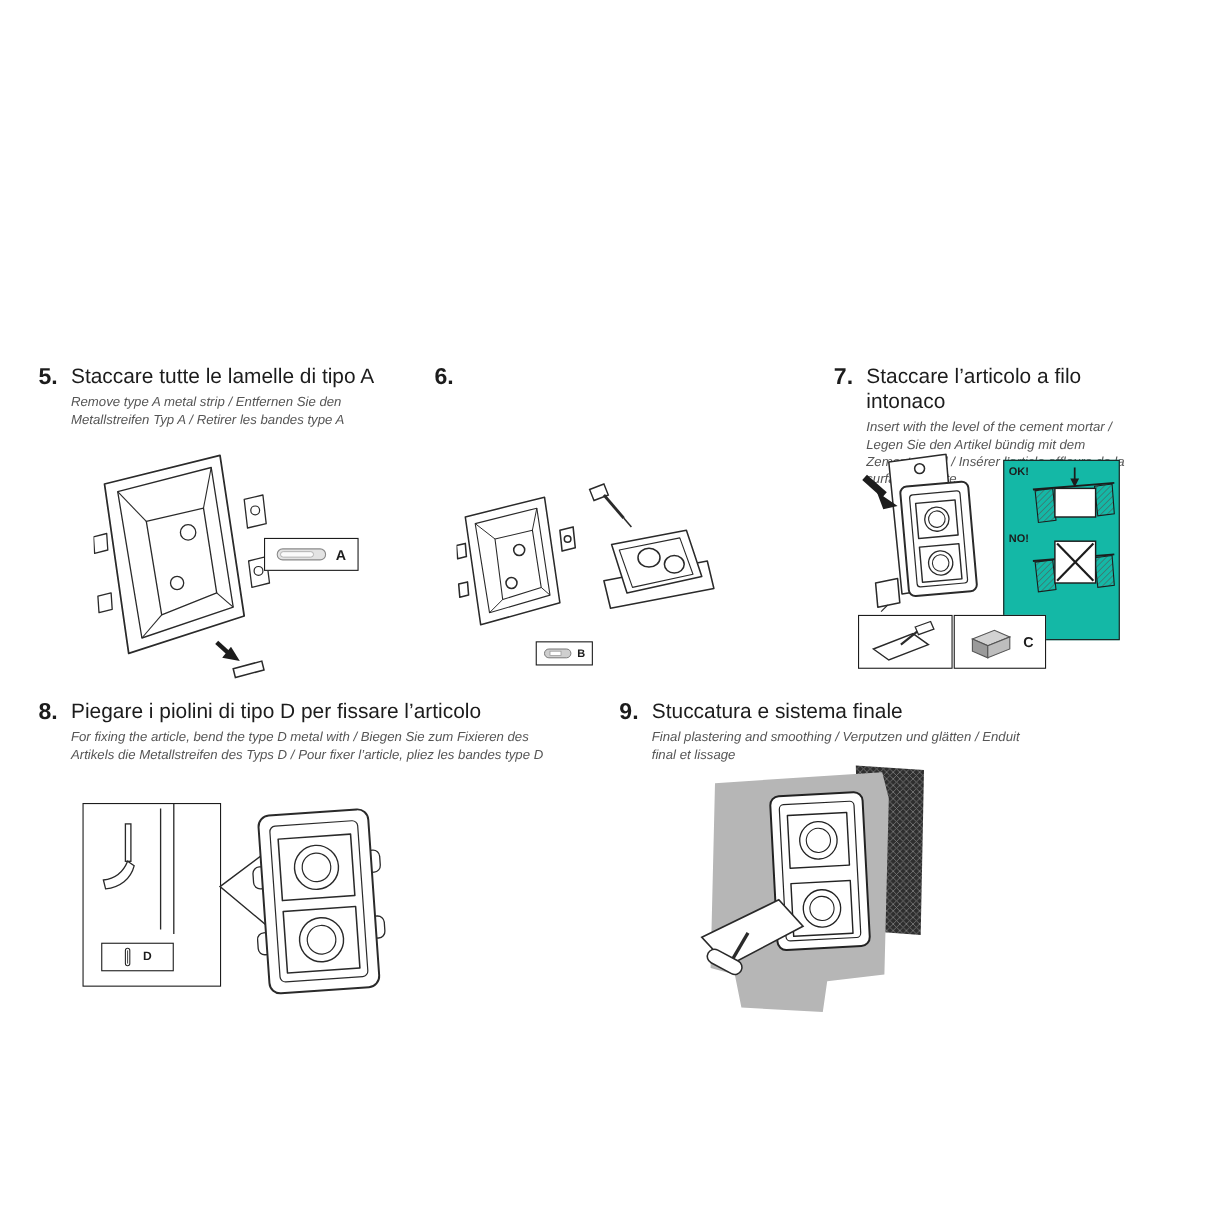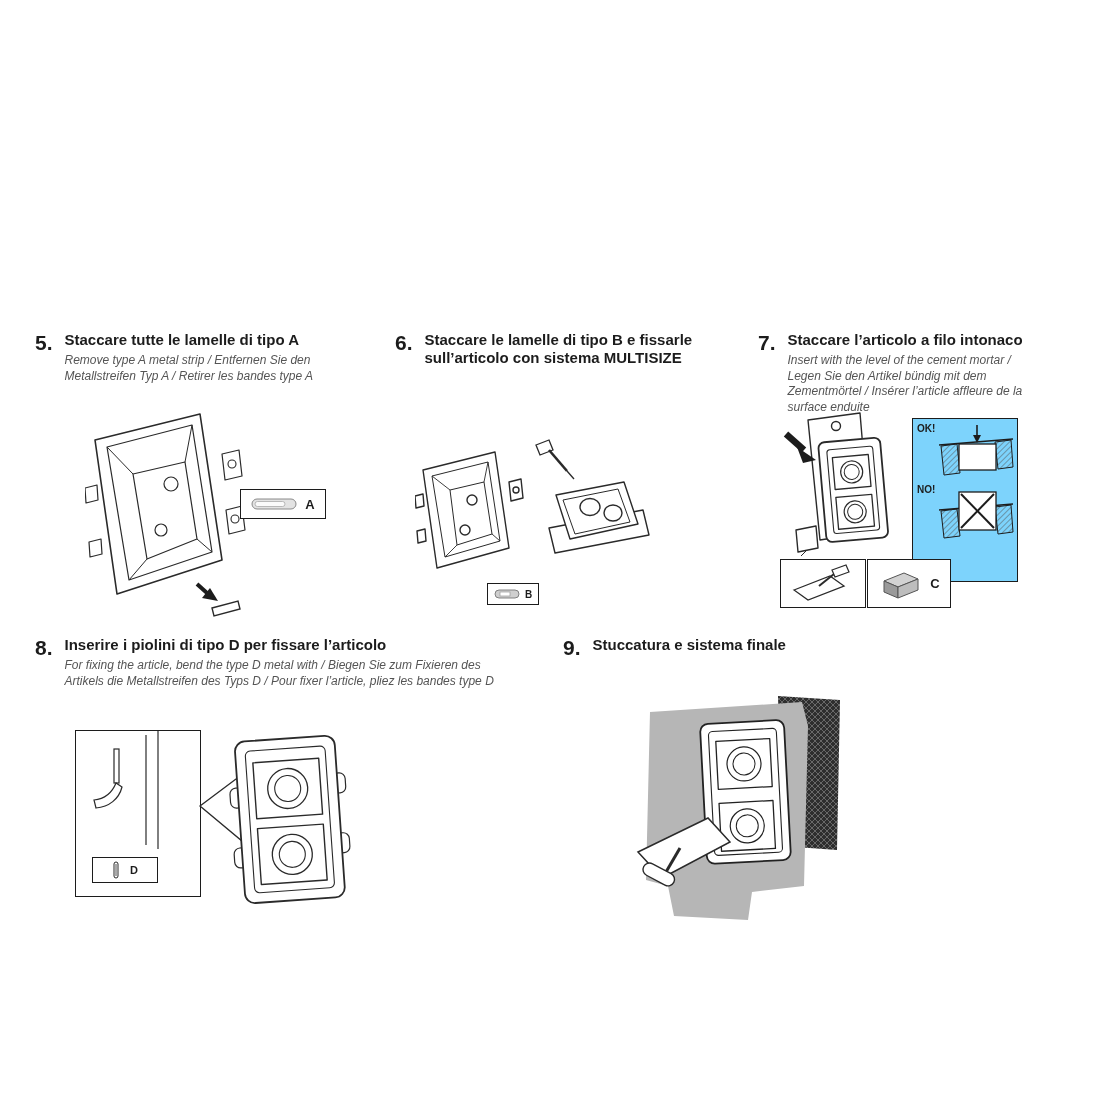--- a/index.html
+++ b/index.html
@@ -1,20 +1,20 @@
 <!DOCTYPE html>
 <html><head>
 <meta charset="utf-8">
 <style>
   html,body{margin:0;padding:0;background:#ffffff;}
   .page{position:relative;width:1100px;height:1100px;background:#fff;font-family:"Liberation Sans",sans-serif;color:#1c1c1c;overflow:hidden;}
   .step-head{position:absolute;display:flex;align-items:flex-start;}
   .num{font-size:21px;font-weight:700;line-height:1;margin-right:12px;margin-top:1px;flex:0 0 auto;}
   .texts{flex:1;}
-  .title{font-size:15px;font-weight:700;line-height:1.22;margin:0;}
+  .title{font-size:19px;font-weight:400;line-height:1.22;margin:0;}
   .sub{font-size:12px;font-style:italic;color:#555;line-height:1.3;margin:4px 0 0;}
   .illus{position:absolute;}
   .abs{position:absolute;}
   .labelbox{position:absolute;border:1.6px solid #1c1c1c;background:#fff;display:flex;align-items:center;justify-content:center;gap:8px;box-sizing:border-box;}
   .letter{font-size:13px;font-weight:700;color:#1c1c1c;}
   svg{display:block;}
 </style>
 </head>
 <body>
 
@@ -57,21 +57,20 @@
     <svg width="46" height="14" viewBox="0 0 46 14">
       <rect x="1" y="2" width="44" height="10" rx="5" fill="#e3e3e3" stroke="#8a8a8a" stroke-width="1"></rect>
       <rect x="4" y="4.5" width="30" height="5" rx="2.5" fill="#fafafa" stroke="#aaaaaa" stroke-width="0.8"></rect>
     </svg>
     <span class="letter">A</span>
   </div>
 
   <div class="step-head" style="left:395px;top:331px;width:345px;">
     <span class="num">6.</span>
     <div class="texts" style="width:305px;">
-      <div class="title" style="width:300px;">Staccare le lamelle di tipo B e fissarle sull’articolo con sistema MULTISIZE</div>
     </div>
   </div>
 
   <svg class="illus" style="left:415px;top:438px;" width="240" height="142" viewBox="0 0 240 142">
     <g fill="#fff" stroke="#2a2a2a" stroke-width="1.4" stroke-linejoin="round">
       <polygon points="8,32 80,14 94,110 22,130"></polygon>
       <polygon points="17,38 73,24 85,103 30,119" stroke-width="1"></polygon>
       <polygon points="35,52 69,44 77,96 42,107" stroke-width="1"></polygon>
       <line x1="17" y1="38" x2="35" y2="52" stroke-width="0.9"></line>
       <line x1="73" y1="24" x2="69" y2="44" stroke-width="0.9"></line>
@@ -130,21 +129,21 @@
       <rect x="55" y="84" width="36" height="32" stroke-width="1.3"></rect>
       <circle cx="73" cy="100" r="11" stroke-width="1.2"></circle>
       <circle cx="73" cy="100" r="7.5" stroke-width="1"></circle>
     </g>
     <g>
       <line x1="6" y1="22" x2="24" y2="38" stroke="#1c1c1c" stroke-width="6.5"></line>
       <polygon points="36,48 17,35 23,51" fill="#1c1c1c"></polygon>
     </g>
   </svg>
 
-  <div class="abs" style="left:912px;top:418px;width:106px;height:164px;border:1.6px solid #1c1c1c;background:#7dd3fc;box-sizing:border-box;">
+  <div class="abs" style="left:912px;top:418px;width:106px;height:164px;border:1.6px solid #1c1c1c;background:#14b8a6;box-sizing:border-box;">
     <svg width="102" height="61" viewBox="0 0 102 61">
       <defs>
         <pattern id="h7a" width="4" height="4" patternUnits="userSpaceOnUse" patternTransform="rotate(45)">
           <line x1="0" y1="0" x2="0" y2="4" stroke="#555555" stroke-width="1"></line>
         </pattern>
       </defs>
       <text x="4" y="13" font-size="10" font-weight="bold" fill="#1c1c1c">OK!</text>
       <line x1="26" y1="26" x2="100" y2="20" stroke="#1c1c1c" stroke-width="1.6"></line>
       <polygon points="28,27 44,25 47,54 31,56" fill="url(#h7a)" stroke="#1c1c1c" stroke-width="1"></polygon>
       <polygon points="82,23 98,21 100,48 85,50" fill="url(#h7a)" stroke="#1c1c1c" stroke-width="1"></polygon>
@@ -181,21 +180,21 @@
       <polygon points="6,14 26,6 40,12 20,20" fill="#d2d2d2" stroke="#555555" stroke-width="1"></polygon>
       <polygon points="6,14 20,20 20,31 6,25" fill="#9a9a9a" stroke="#555555" stroke-width="1"></polygon>
       <polygon points="20,20 40,12 40,23 20,31" fill="#bdbdbd" stroke="#555555" stroke-width="1"></polygon>
     </svg>
     <span class="letter">C</span>
   </div>
 
   <div class="step-head" style="left:35px;top:636px;width:490px;">
     <span class="num">8.</span>
     <div class="texts" style="width:450px;">
-      <div class="title">Inserire i piolini di tipo D per fissare l’articolo</div>
+      <div class="title">Piegare i piolini di tipo D per fissare l’articolo</div>
       <div class="sub" style="width:435px;">For fixing the article, bend the type D metal with / Biegen Sie zum Fixieren des Artikels die Metallstreifen des Typs D / Pour fixer l’article, pliez les bandes type D</div>
     </div>
   </div>
 
   <div class="abs" style="left:75px;top:730px;width:126px;height:167px;border:1.6px solid #1c1c1c;background:#fff;box-sizing:border-box;">
     <svg width="122" height="118" viewBox="0 0 122 118">
       <line x1="70" y1="4" x2="70" y2="114" stroke="#2a2a2a" stroke-width="1.2"></line>
       <line x1="82" y1="0" x2="82" y2="118" stroke="#2a2a2a" stroke-width="1.2"></line>
       <rect x="38" y="18" width="5" height="34" fill="#ffffff" stroke="#2a2a2a" stroke-width="1.2"></rect>
       <path d="M40,52 C36,62 28,68 18,69 L20,77 C33,76 43,68 46,56 Z" fill="#ffffff" stroke="#2a2a2a" stroke-width="1.2"></path>
@@ -224,20 +223,21 @@
       <rect x="61" y="100" width="66" height="56" stroke-width="1.4"></rect>
       <circle cx="94" cy="128" r="20" stroke-width="1.3"></circle>
       <circle cx="94" cy="128" r="13" stroke-width="1.1"></circle>
     </g>
   </svg>
 
   <div class="step-head" style="left:563px;top:636px;width:440px;">
     <span class="num">9.</span>
     <div class="texts" style="width:400px;">
       <div class="title">Stuccatura e sistema finale</div>
+      <div class="sub" style="width:350px;">Final plastering and smoothing / Verputzen und glätten / Enduit final et lissage</div>
     </div>
   </div>
 
   <svg class="illus" style="left:632px;top:690px;" width="225" height="250" viewBox="0 0 225 250">
     <defs>
       <pattern id="mesh9" width="6" height="6" patternUnits="userSpaceOnUse">
         <rect width="6" height="6" fill="#2e2e2e"></rect>
         <line x1="0" y1="0" x2="6" y2="6" stroke="#777777" stroke-width="0.8"></line>
         <line x1="6" y1="0" x2="0" y2="6" stroke="#777777" stroke-width="0.8"></line>
       </pattern>

